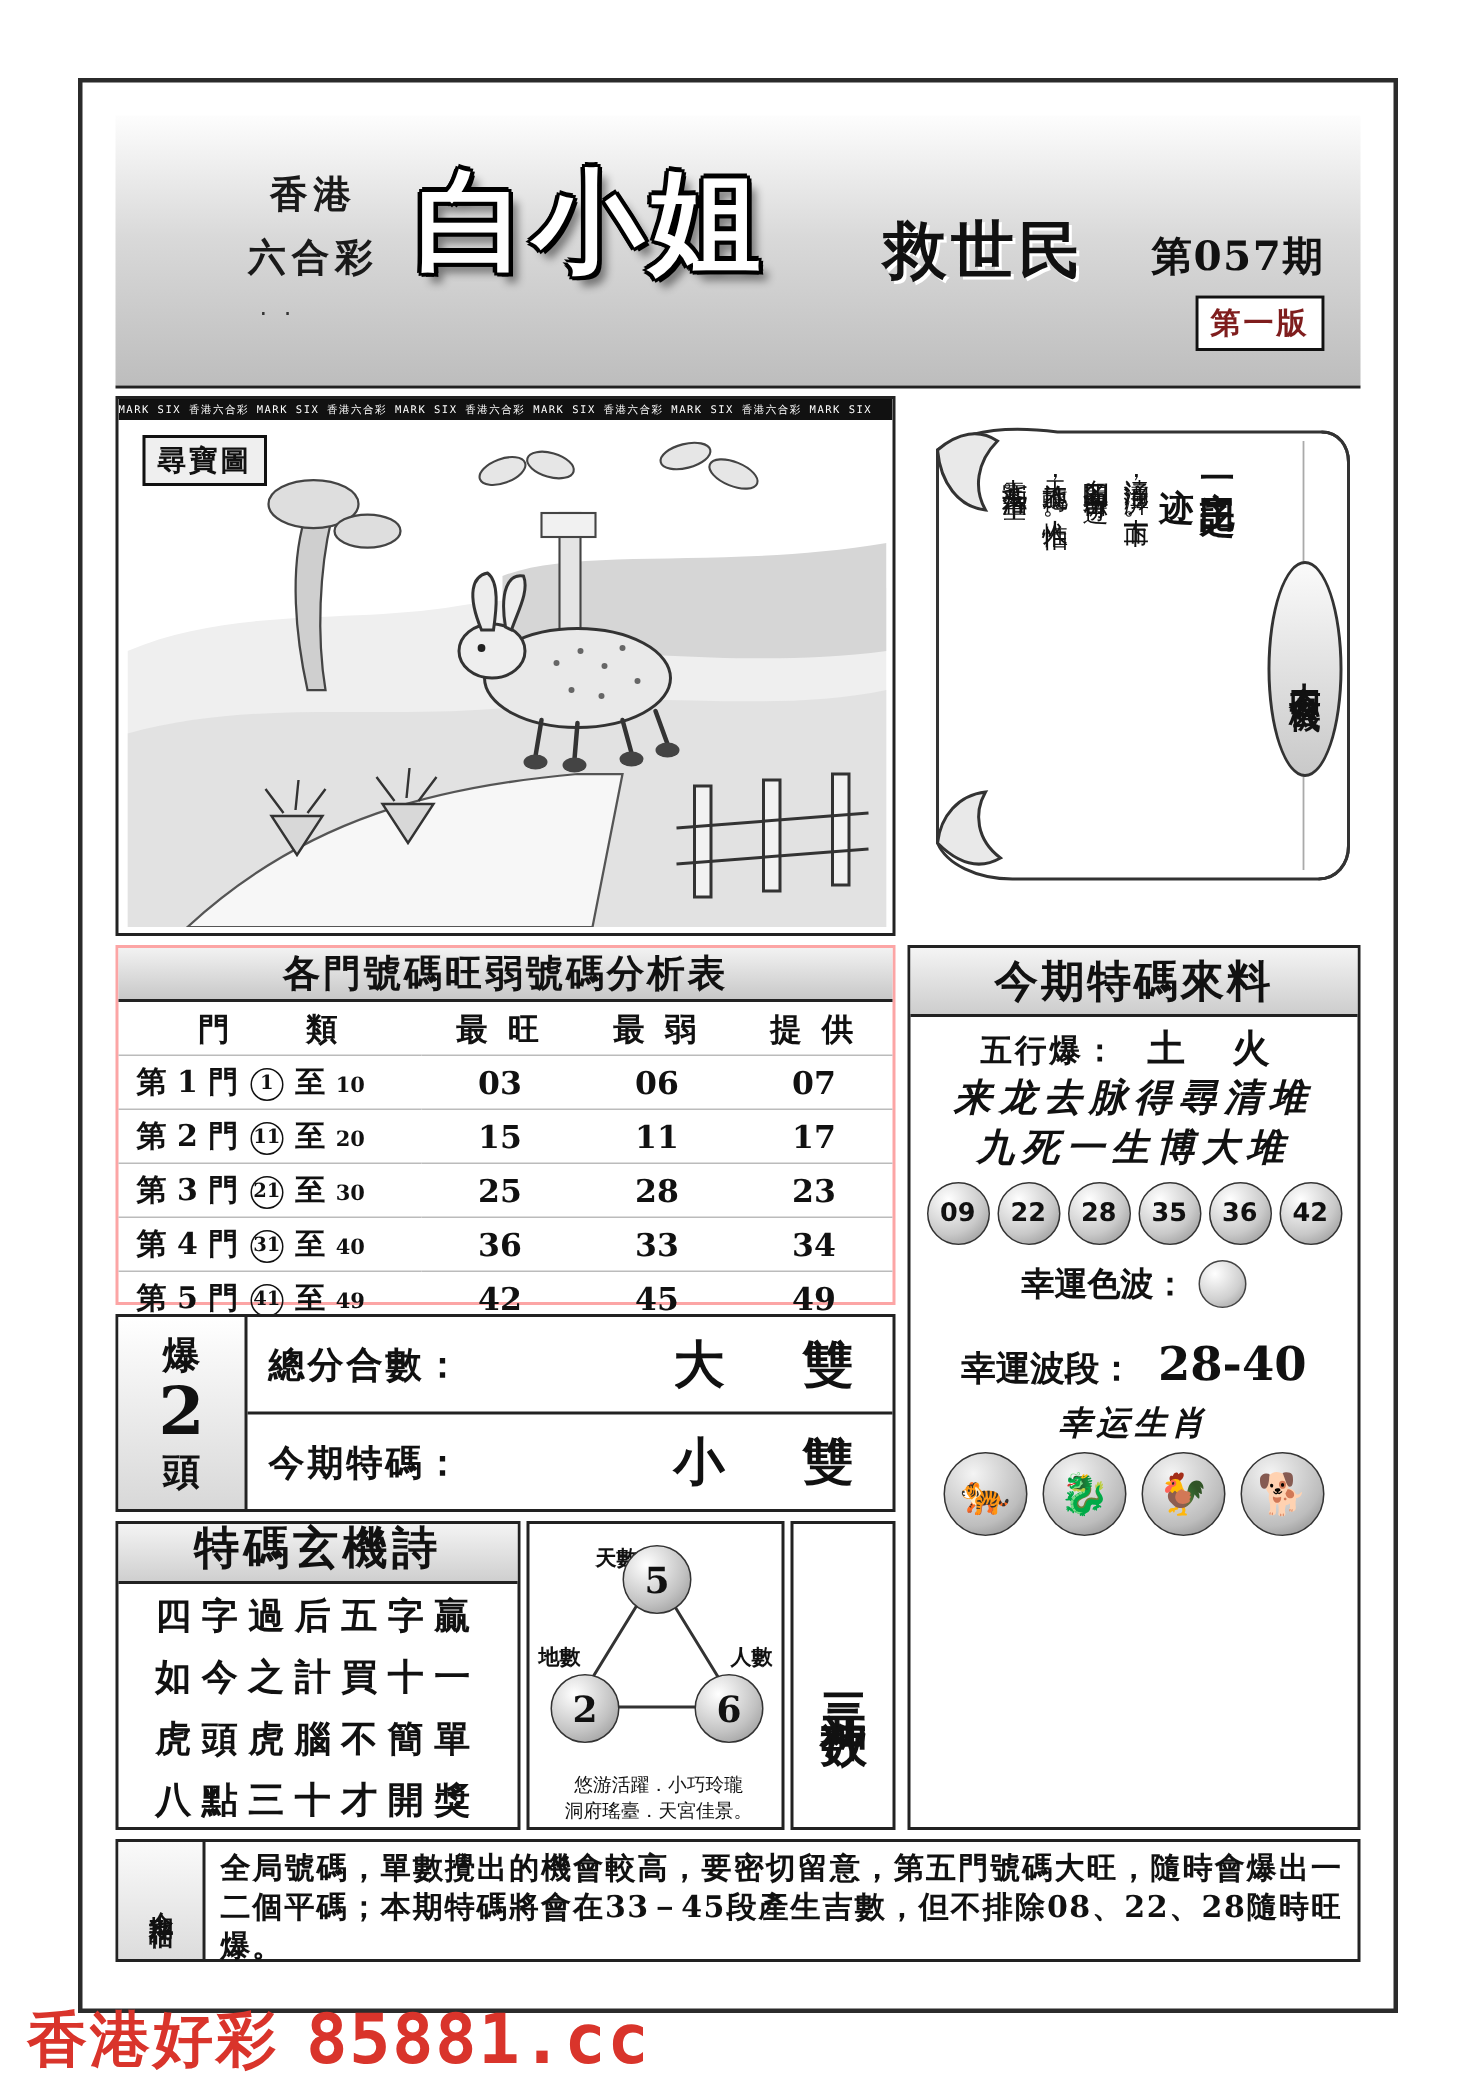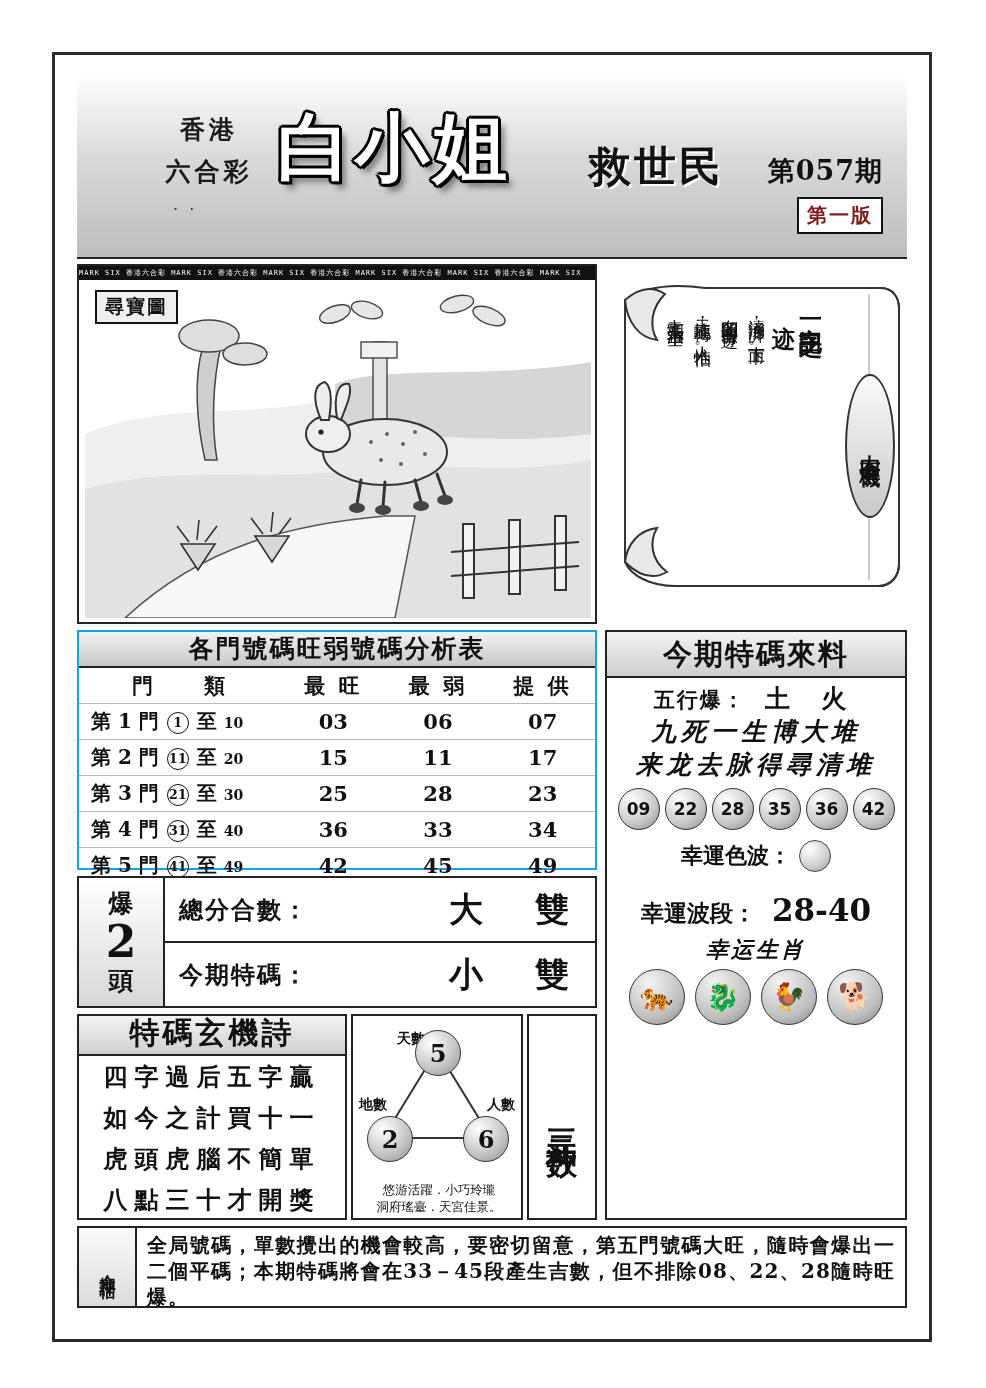--- a/index.html
+++ b/index.html
@@ -108,21 +108,21 @@
   }
   .scroll-badge span{
     writing-mode:vertical-rl;text-orientation:upright;
     font-family:"DejaVu Serif","Liberation Serif",serif;font-weight:bold;
     font-size:21px;letter-spacing:4px;color:#111;
   }
 
   
   .analysis{
     position:absolute;left:77px;top:630px;width:520px;height:240px;
-    border:2px solid #0ea5e9;background:#fff;box-sizing:border-box;
+    border:2px solid #fca5a5;background:#fff;box-sizing:border-box;
   }
   .analysis-title{
     height:34px;line-height:34px;text-align:center;
     background:linear-gradient(180deg,#f2f2f2,#c8c8c8);
     border-bottom:2px solid #222;
     font-family:"DejaVu Serif","Liberation Serif",serif;font-weight:bold;
     font-size:25px;letter-spacing:2px;color:#111;
   }
   table.an{width:100%;border-collapse:collapse;}
   table.an th,table.an td{
@@ -530,22 +530,22 @@
     <span>三元神数</span>
   </div>
 
   <div class="rightcol">
     <div class="rc-title">今期特碼來料</div>
     <div class="rc-wuxing">
       <span>五行爆：</span>
       <span class="w">土</span>
       <span class="w">火</span>
     </div>
+    <div class="rc-couplet">来龙去脉得尋清堆</div>
     <div class="rc-couplet">九死一生博大堆</div>
-    <div class="rc-couplet">来龙去脉得尋清堆</div>
     <div class="rc-balls">
       <div class="ball">09</div>
       <div class="ball">22</div>
       <div class="ball">28</div>
       <div class="ball">35</div>
       <div class="ball">36</div>
       <div class="ball">42</div>
     </div>
     <div class="rc-line">
       <span>幸運色波：</span>
@@ -564,14 +564,18 @@
     </div>
   </div>
 
   <div class="bottombox">
     <div class="bb-tag">
       <span>今期評估</span>
     </div>
     <div class="bb-text">全局號碼，單數攪出的機會較高，要密切留意，第五門號碼大旺，隨時會爆出一二個平碼；本期特碼將會在33－45段產生吉數，但不排除08、22、28隨時旺爆。</div>
   </div>
 
+  <div class="footer-wm">
+    <div class="wm-cn">香港好彩</div>
+    <div class="wm-url">85881.cc</div>
+  </div>
 
 </div>
 
 </body></html>

